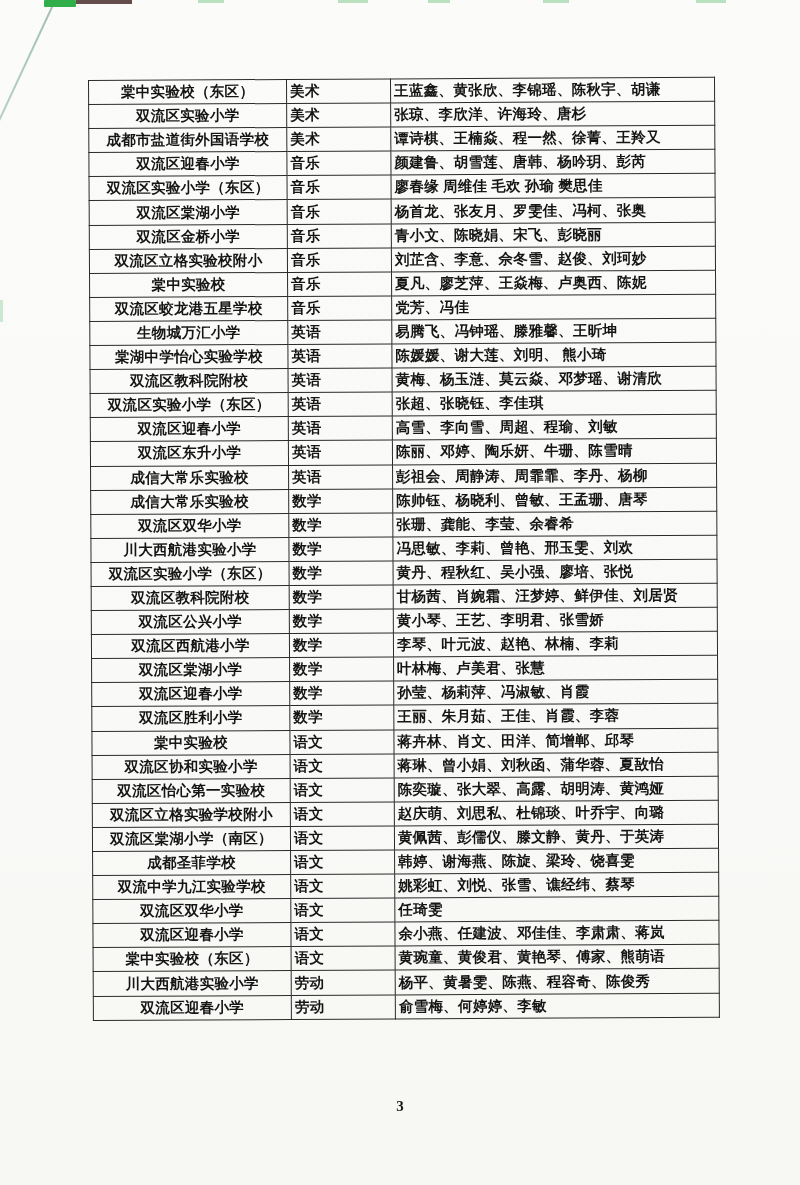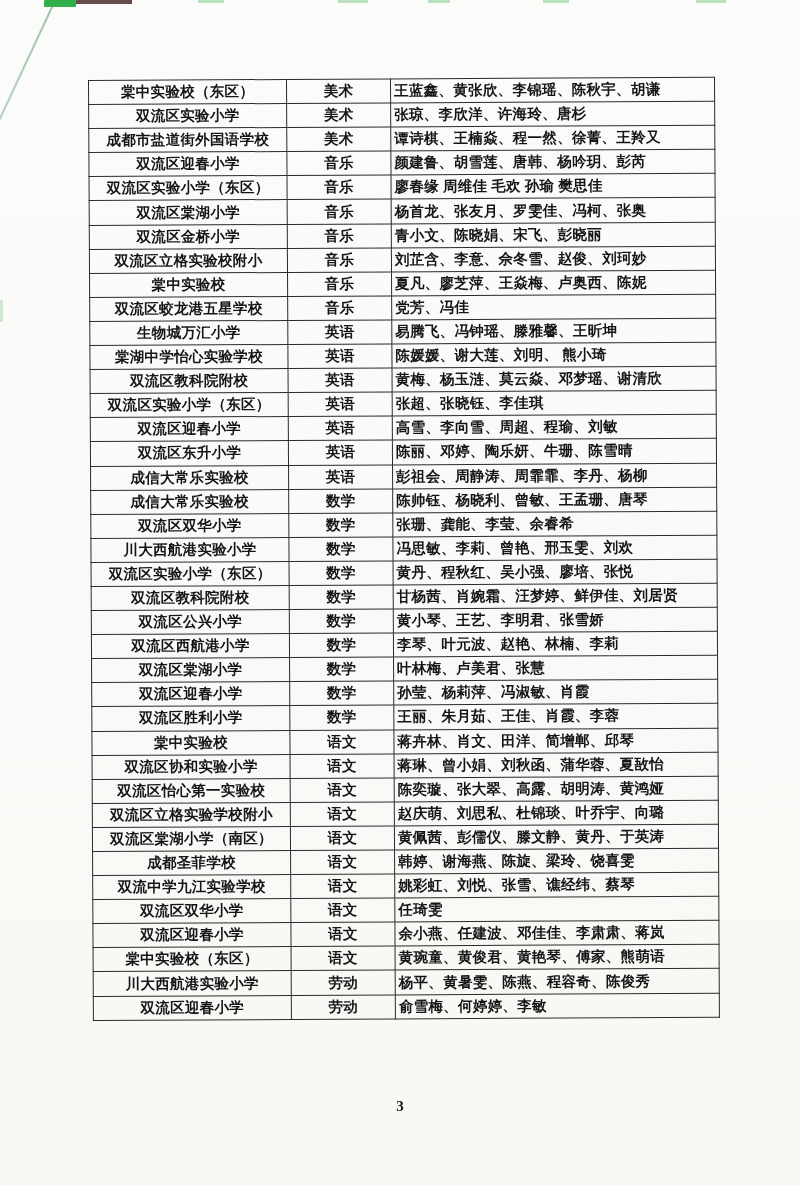--- a/index.html
+++ b/index.html
@@ -60,21 +60,21 @@
     height: 24.1px;
     font-size: 14.5px;
     font-weight: bold;
     color: var(--ink);
     white-space: nowrap;
     overflow: hidden;
     padding: 0 3px;
     letter-spacing: 0.3px;
   }
   td.school  { text-align:center; }
-  td.subject { text-align:center; }
+  td.subject { text-align:left; }
   td.names   { text-align:left; padding-left:8px; letter-spacing:0.2px; }
 
   .page-number {
     position:absolute;
     left:0; right:0; top:1098px;
     text-align:center;
     font-size:15px;
     font-weight:bold;
     color: var(--ink);
   }

